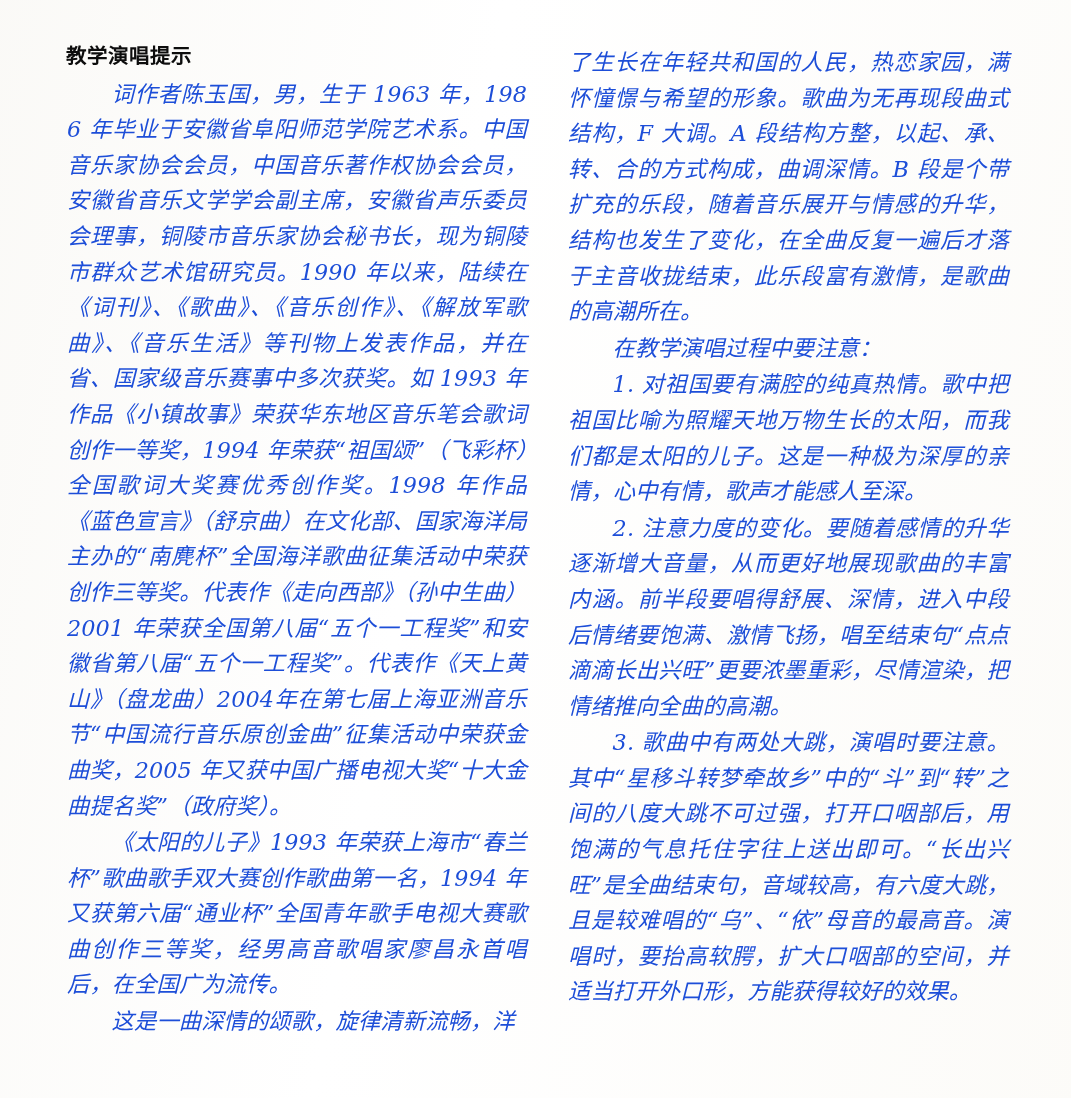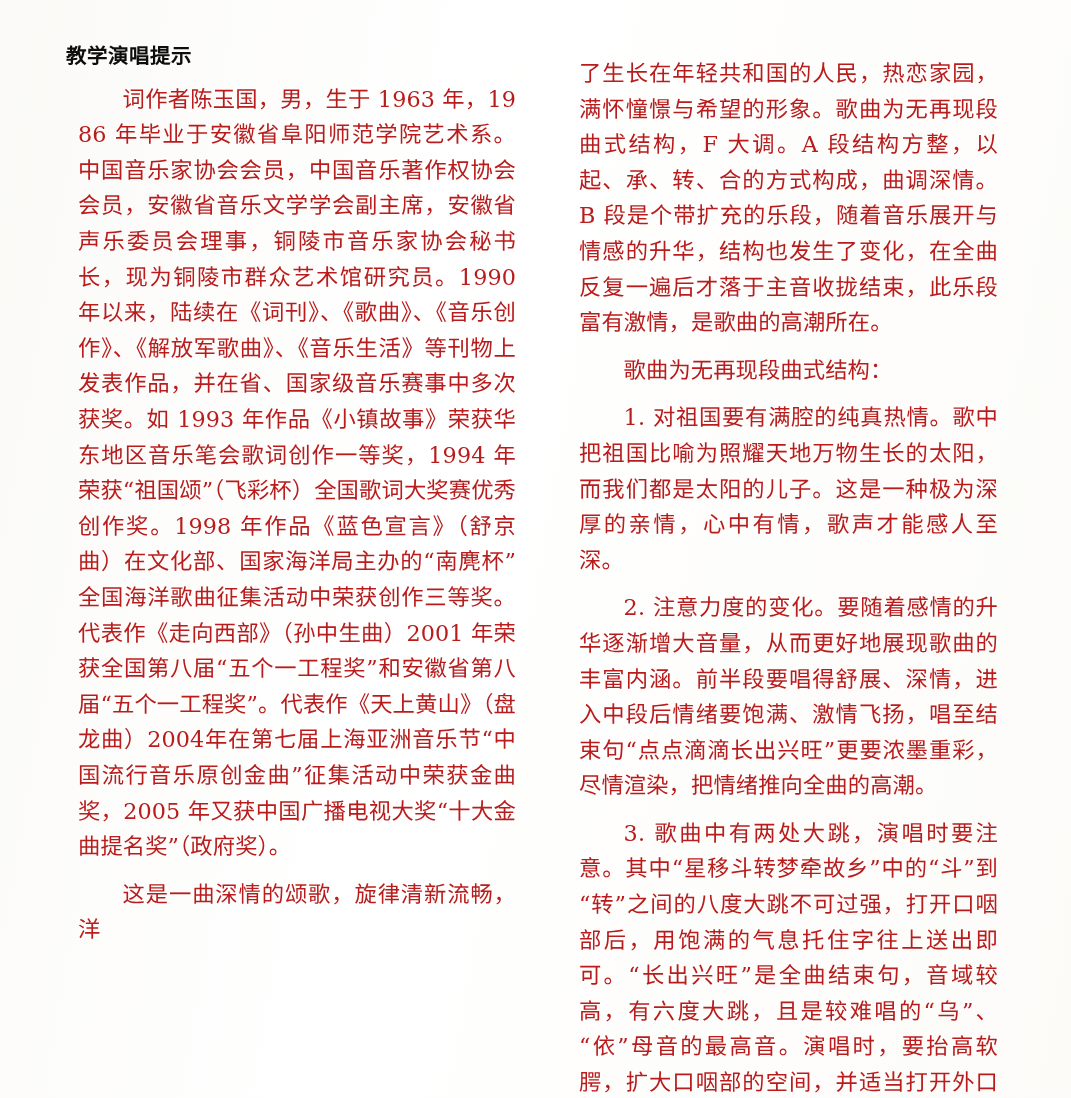--- a/index.html
+++ b/index.html
@@ -51,31 +51,32 @@
   .heading {
     font-family: "DejaVu Sans", "Liberation Sans", sans-serif;
     font-weight: bold;
     font-size: 20.5px;
     letter-spacing: 0.5px;
     color: #0d0d0d;
     margin: 0 0 7px 0;
     line-height: 1.25;
   }
   p.para {
-    margin: 12px;
+    margin: 1px;
     font-size: 22.3px;
     line-height: 35.6px;
-    color: #b91c1c;
+    color: #1d4ed8;
     text-align: justify;
     text-justify: inter-character;
     text-indent: 2em;
     letter-spacing: 0.1px;
     word-break: break-all;
     -webkit-hyphens: none;
     hyphens: none;
+    font-style: italic;
   }
   p.para.noindent {
     text-indent: 0;
   }
   .flat {
     font-family: "DejaVu Sans", "Liberation Sans", sans-serif;
     font-size: 0.95em;
     vertical-align: -0.02em;
   }
   sup {
@@ -90,29 +91,30 @@
 </head>
 <body>
 
 <div class="page"></div>
 
 <div class="columns">
 
   <div class="col col-left">
     <h1 class="heading">教学演唱提示</h1>
     <p class="para">词作者陈玉国，男，生于 1963 年，1986 年毕业于安徽省阜阳师范学院艺术系。中国音乐家协会会员，中国音乐著作权协会会员，安徽省音乐文学学会副主席，安徽省声乐委员会理事，铜陵市音乐家协会秘书长，现为铜陵市群众艺术馆研究员。1990 年以来，陆续在《词刊》、《歌曲》、《音乐创作》、《解放军歌曲》、《音乐生活》等刊物上发表作品，并在省、国家级音乐赛事中多次获奖。如 1993 年作品《小镇故事》荣获华东地区音乐笔会歌词创作一等奖，1994 年荣获“祖国颂”（飞彩杯）全国歌词大奖赛优秀创作奖。1998 年作品《蓝色宣言》（舒京曲）在文化部、国家海洋局主办的“南麂杯”全国海洋歌曲征集活动中荣获创作三等奖。代表作《走向西部》（孙中生曲）2001 年荣获全国第八届“五个一工程奖”和安徽省第八届“五个一工程奖”。代表作《天上黄山》（盘龙曲）2004年在第七届上海亚洲音乐节“中国流行音乐原创金曲”征集活动中荣获金曲奖，2005 年又获中国广播电视大奖“十大金曲提名奖”（政府奖）。</p>
+    <p class="para">《太阳的儿子》1993 年荣获上海市“春兰杯”歌曲歌手双大赛创作歌曲第一名，1994 年又获第六届“通业杯”全国青年歌手电视大赛歌曲创作三等奖，经男高音歌唱家廖昌永首唱后，在全国广为流传。</p>
     <p class="para">这是一曲深情的颂歌，旋律清新流畅，洋</p>
 
   </div>
 
   <div class="col-gutter"></div>
 
   <div class="col col-right">
     <p class="para noindent">了生长在年轻共和国的人民，热恋家园，满怀憧憬与希望的形象。歌曲为无再现段曲式结构，F 大调。A 段结构方整，以起、承、转、合的方式构成，曲调深情。B 段是个带扩充的乐段，随着音乐展开与情感的升华，结构也发生了变化，在全曲反复一遍后才落于主音收拢结束，此乐段富有激情，是歌曲的高潮所在。</p>
 
 
-    <p class="para">歌曲为无再现段曲式结构：</p>
+    <p class="para">在教学演唱过程中要注意：</p>
     <p class="para">1. 对祖国要有满腔的纯真热情。歌中把祖国比喻为照耀天地万物生长的太阳，而我们都是太阳的儿子。这是一种极为深厚的亲情，心中有情，歌声才能感人至深。</p>
     <p class="para">2. 注意力度的变化。要随着感情的升华逐渐增大音量，从而更好地展现歌曲的丰富内涵。前半段要唱得舒展、深情，进入中段后情绪要饱满、激情飞扬，唱至结束句“点点滴滴长出兴旺”更要浓墨重彩，尽情渲染，把情绪推向全曲的高潮。</p>
     <p class="para">3. 歌曲中有两处大跳，演唱时要注意。其中“星移斗转梦牵故乡”中的“斗”到“转”之间的八度大跳不可过强，打开口咽部后，用饱满的气息托住字往上送出即可。“长出兴旺”是全曲结束句，音域较高，有六度大跳，且是较难唱的“乌”、“依”母音的最高音。演唱时，要抬高软腭，扩大口咽部的空间，并适当打开外口形，方能获得较好的效果。</p>
   </div>
 
 </div>
 
 </body></html>

